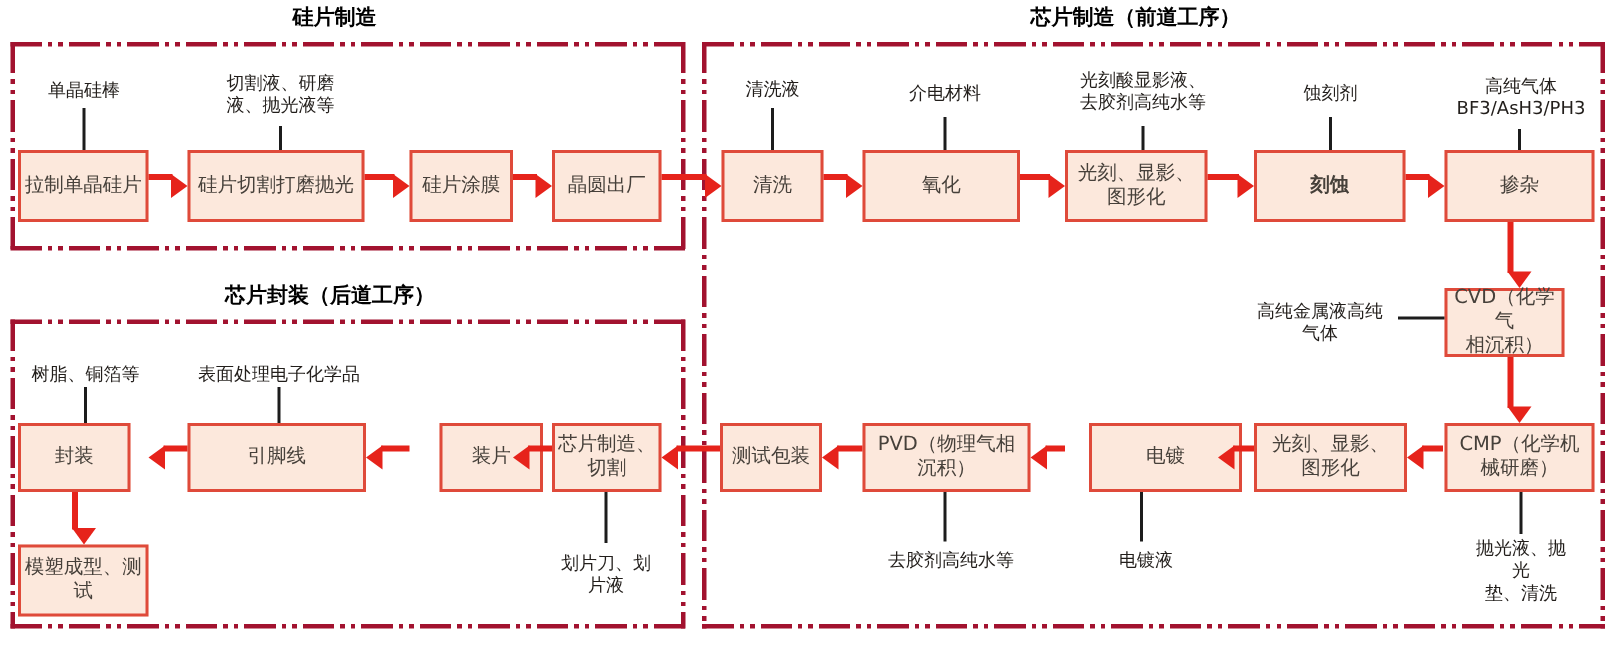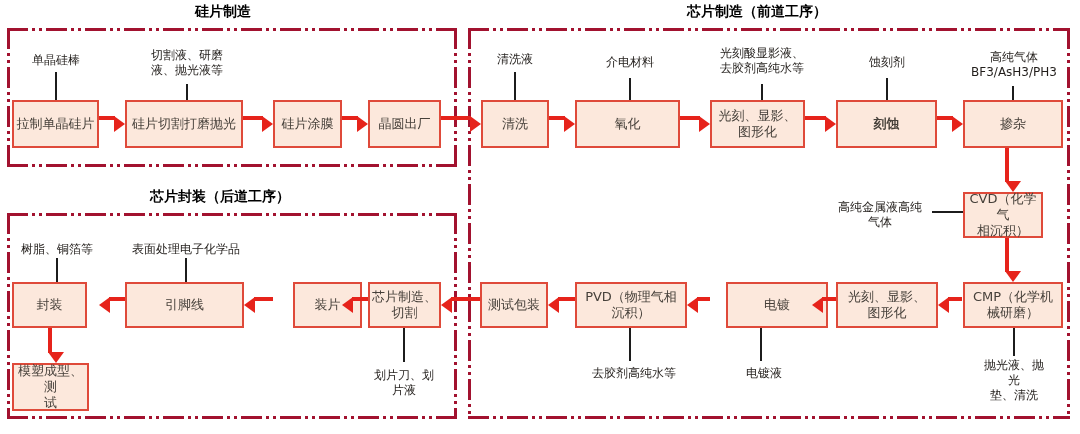--- a/index.html
+++ b/index.html
@@ -88,21 +88,21 @@
 图形化</div>
     <div class="node" style="left: 710px; top: 282px; width: 102px; height: 46px; margin-left: 16px;">电镀</div>
     <div class="node" style="left: 575px; top: 282px; width: 112px; height: 46px;">PVD（物理气相
 沉积）</div>
     <div class="node" style="left: 480px; top: 282px; width: 68px; height: 46px;">测试包装</div>
     <div class="node" style="left: 368px; top: 282px; width: 73px; height: 46px;">芯片制造、
 切割</div>
     <div class="node" style="left: 273px; top: 282px; width: 69px; height: 46px; margin-left: 20px;">装片</div>
     <div class="node" style="left: 125px; top: 282px; width: 119px; height: 46px;">引脚线</div>
     <div class="node" style="left: 12px; top: 282px; width: 75px; height: 46px;">封装</div>
-    <div class="node" style="left: 12px; top: 363px; width: 77px; height: 48px;">模塑成型、测
+    <div class="node" style="left: 12px; top: 363px; width: 87px; height: 48px;">模塑成型、测
 试</div>
     <div class="mat-label" style="left: 56px; top: 53px;">单晶硅棒</div>
     <div class="mat-label" style="left: 187px; top: 48px;">切割液、研磨
 液、抛光液等</div>
     <div class="mat-label" style="left: 515px; top: 52px;">清洗液</div>
     <div class="mat-label" style="left: 630px; top: 55px;">介电材料</div>
     <div class="mat-label" style="left: 762px; top: 46px;">光刻酸显影液、
 去胶剂高纯水等</div>
     <div class="mat-label" style="left: 887px; top: 55px;">蚀刻剂</div>
     <div class="mat-label" style="left: 1014px; top: 50px;">高纯气体

